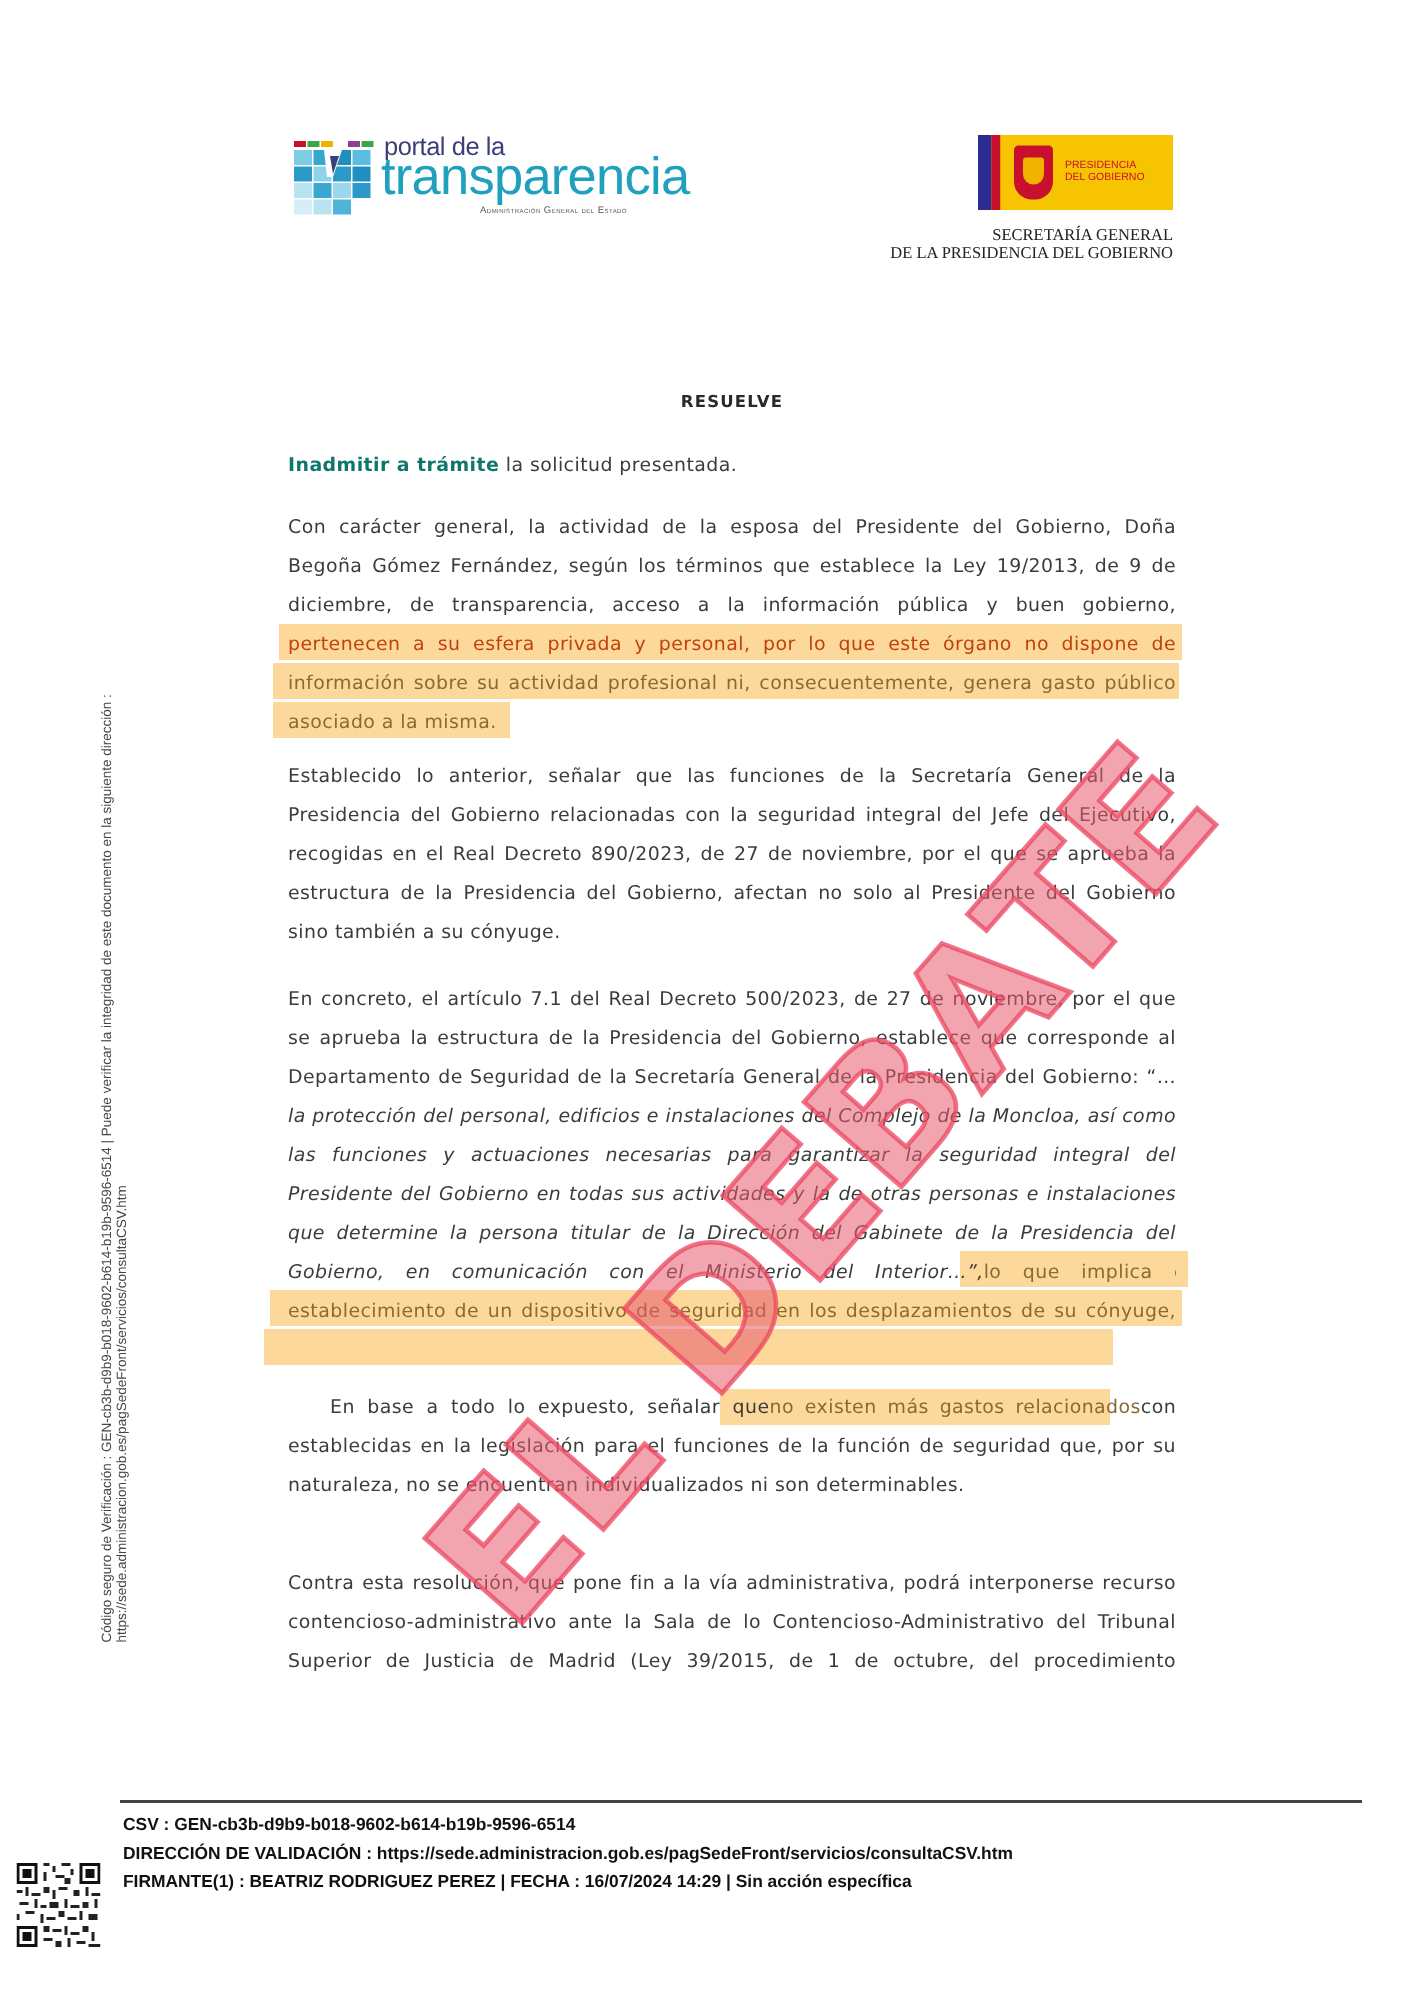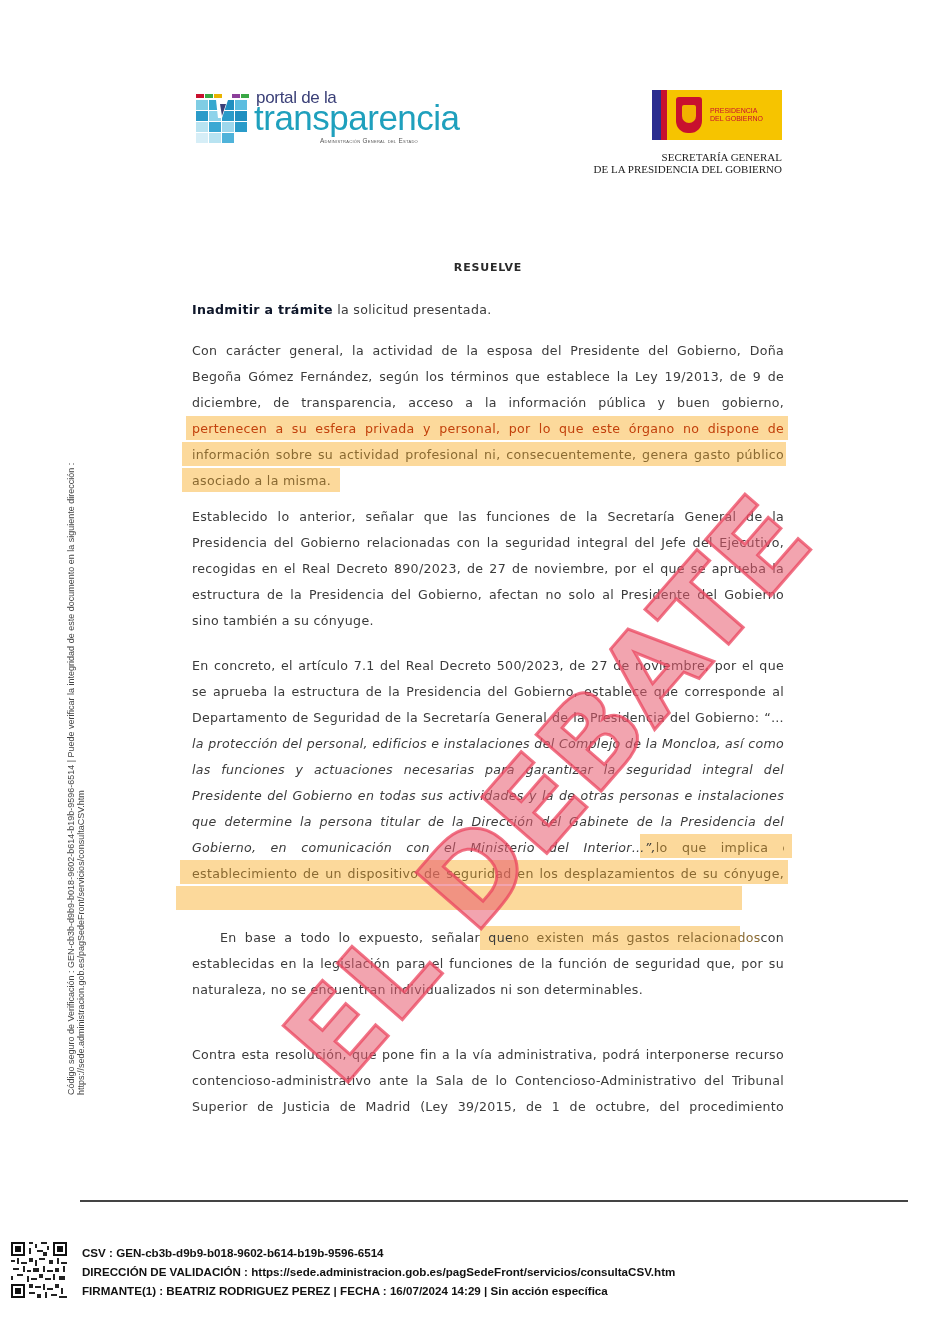--- a/index.html
+++ b/index.html
@@ -19,31 +19,31 @@
   .logo-gob .shield { position:absolute; left:24px; top:7px; width:26px; height:36px; background:#c8102e; border-radius:3px 3px 12px 12px; }
   .logo-gob .shield::after { content:""; position:absolute; left:6px; top:8px; width:14px; height:18px; background:#f1b200; border-radius:2px 2px 7px 7px; }
   .logo-gob .gob-text { position:absolute; left:58px; top:17px; font-family:"Liberation Sans", sans-serif; font-size:7px; line-height:8px; color:#c8102e; }
   .secgen { position:absolute; right:158px; top:151px; text-align:right; font-family:Liberation Serif, serif; font-size:11px; line-height:12px; color:#222; }
   .title { position:absolute; left:192px; width:592px; top:261px; text-align:center; font-weight:bold; font-size:11px; letter-spacing:0.8px; color:#2a2a2a; }
   .para { position:absolute; left:192px; width:592px; text-align:justify; text-align-last:justify; font-size:12.6px; line-height:26px; color:#3b3b3b; letter-spacing:0.3px; }
   .line { display:block; height:26px; white-space:nowrap; text-align:justify; text-align-last:justify; overflow:hidden; }
   .line.last { text-align-last:left; }
   .line.it { font-style:italic; }
   .hl-block { position:absolute; background:#fbd28a; opacity:0.85; }
-  b.bold { font-weight:bold; color:#0f172a; }
+  b.bold { font-weight:bold; color:#0f766e; }
 
   
   .watermark { position:absolute; left:160px; top:700px; font-family:"DejaVu Sans", sans-serif; font-weight:bold; font-size:118px; letter-spacing:2px; color:rgba(232,90,110,0.55); -webkit-text-stroke:3px rgba(235,70,95,0.75); transform:rotate(-49deg); transform-origin:left top; white-space:nowrap; pointer-events:none; }
 
   
   .side { position:absolute; left:66px; top:1095px; transform:rotate(-90deg); transform-origin:left top; font-family:"Liberation Sans", sans-serif; font-size:9px; line-height:10px; color:#444; white-space:nowrap; }
 
   
   .footer-rule { position:absolute; left:80px; top:1200px; width:828px; height:2px; background:#444; }
-  .footer { position:absolute; left:82px; top:1207px; font-family:"Liberation Sans", sans-serif; font-weight:bold; font-size:11.6px; line-height:19px; color:#111;margin-top:36px; }
+  .footer { position:absolute; left:82px; top:1207px; font-family:"Liberation Sans", sans-serif; font-weight:bold; font-size:11.6px; line-height:19px; color:#111; }
   .qr { position:absolute; left:11px; top:1242px; width:56px; height:56px; }
 </style>
 </head>
 <body>
 
 <div class="logo-transp">
   <svg class="logo-squares" viewBox="0 0 58 52">
     <rect x="0" y="2" width="8" height="4" fill="#c8102e"></rect>
     <rect x="9" y="2" width="8" height="4" fill="#3aa845"></rect>
     <rect x="18" y="2" width="8" height="4" fill="#e9b400"></rect>

